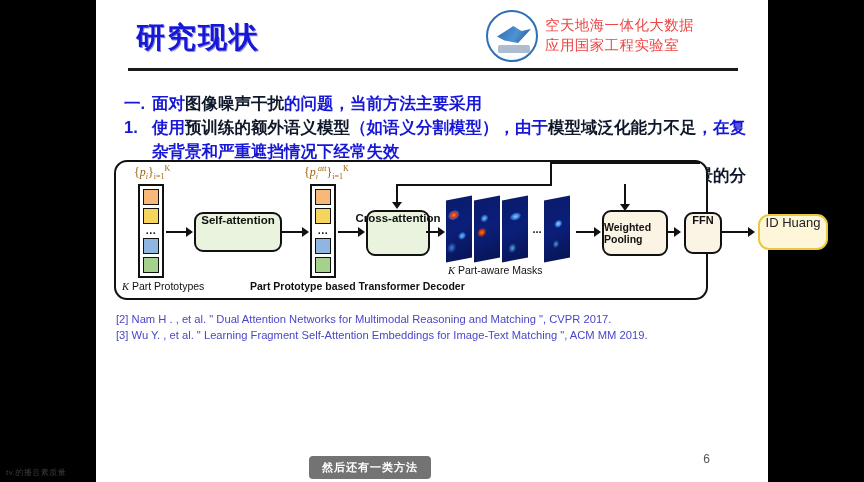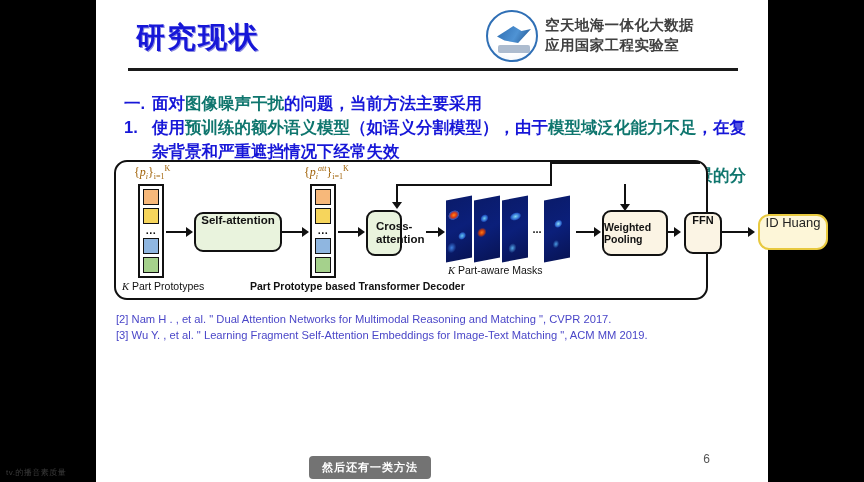--- a/index.html
+++ b/index.html
@@ -65,22 +65,22 @@
     left: 10px; bottom: 7px;
     width: 32px; height: 8px;
     background: #6b86a8;
     opacity: .55;
     border-radius: 2px;
     filter: blur(0.6px);
   }
   .logo-text {
     font-size: 14.5px;
     line-height: 1.35;
-    color: #404040;
-    font-weight: 700;
+    color: #ef4444;
+    font-weight: 400;
     letter-spacing: .4px;
     white-space: nowrap;
   }
   
   .body-block {
     position: absolute;
     left: 22px; top: 92px;
     width: 640px;
   }
   .bullet-row {
@@ -93,21 +93,21 @@
   }
   .bullet-marker {
     flex: 0 0 auto;
     width: 34px;
     text-align: left;
     padding-left: 6px;
     color: #1717d8;
   }
   .bullet-text { flex: 1 1 auto; }
   .t-blue { color: #1717d8; }
-  .t-red  { color: #0f766e; }
+  .t-red  { color: #0f172a; }
   
   .figure {
     position: absolute;
     left: 18px; top: 152px;
     width: 628px; height: 152px;
   }
   .fig-outer {
     position: absolute;
     left: 0; top: 8px;
     width: 594px; height: 140px;
@@ -341,21 +341,21 @@
         <div class="chip c1"></div>
         <div class="chip c2"></div>
         <div class="dots3">...</div>
         <div class="chip c3"></div>
         <div class="chip c4"></div>
       </div>
 
       <div class="ln h" style="left:224px; top:79px; width:22px;"></div>
       <div class="arrow-r" style="left:244px; top:75px;"></div>
 
-      <div class="node green" style="left:252px; top:58px; width:36px; height:46px; font-size:11.5px; flex-direction:column;padding-left:8px;">
+      <div class="node green" style="left:252px; top:58px; width:64px; height:46px; font-size:11.5px; flex-direction:row;">
         <span>Cross-</span>
         <span>attention</span>
       </div>
 
       <div class="ln h" style="left:282px; top:32px; width:156px;"></div>
       <div class="ln v" style="left:282px; top:32px; height:20px;"></div>
       <div class="arrow-d" style="left:278px; top:50px;"></div>
       <div class="ln v" style="left:436px; top:10px; height:24px;"></div>
       <div class="ln h" style="left:436px; top:10px; width:150px;"></div>
 

